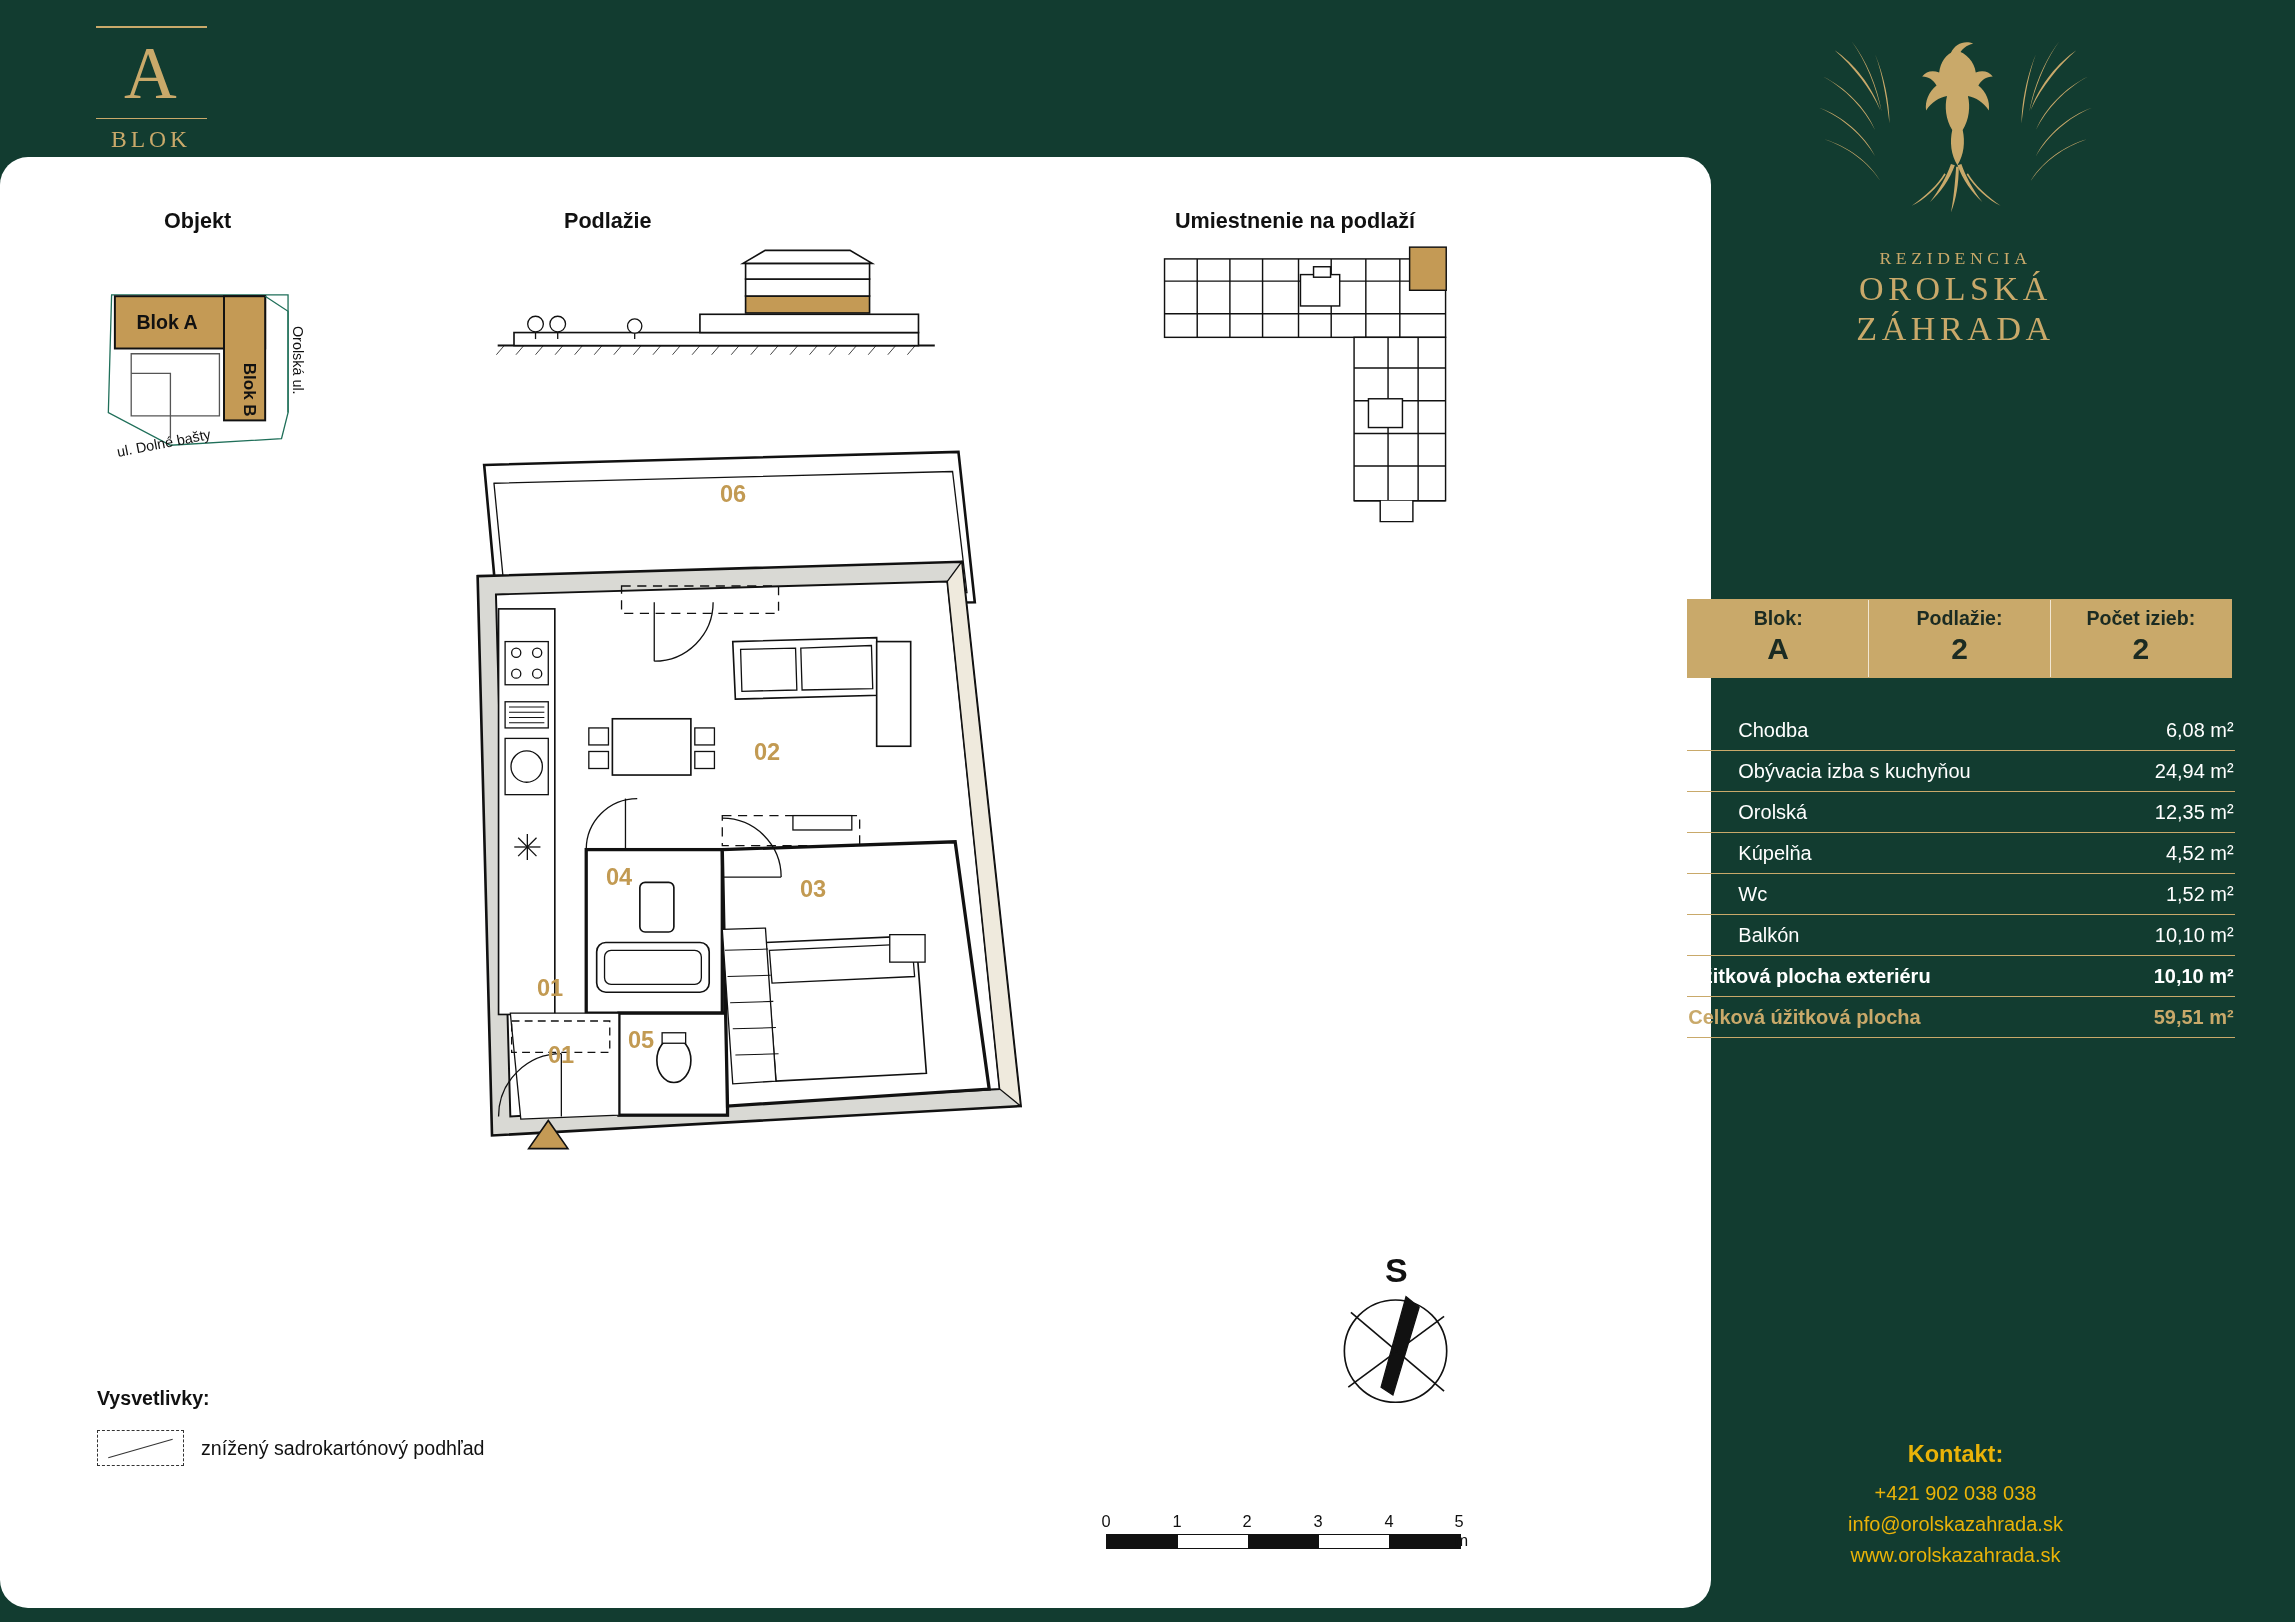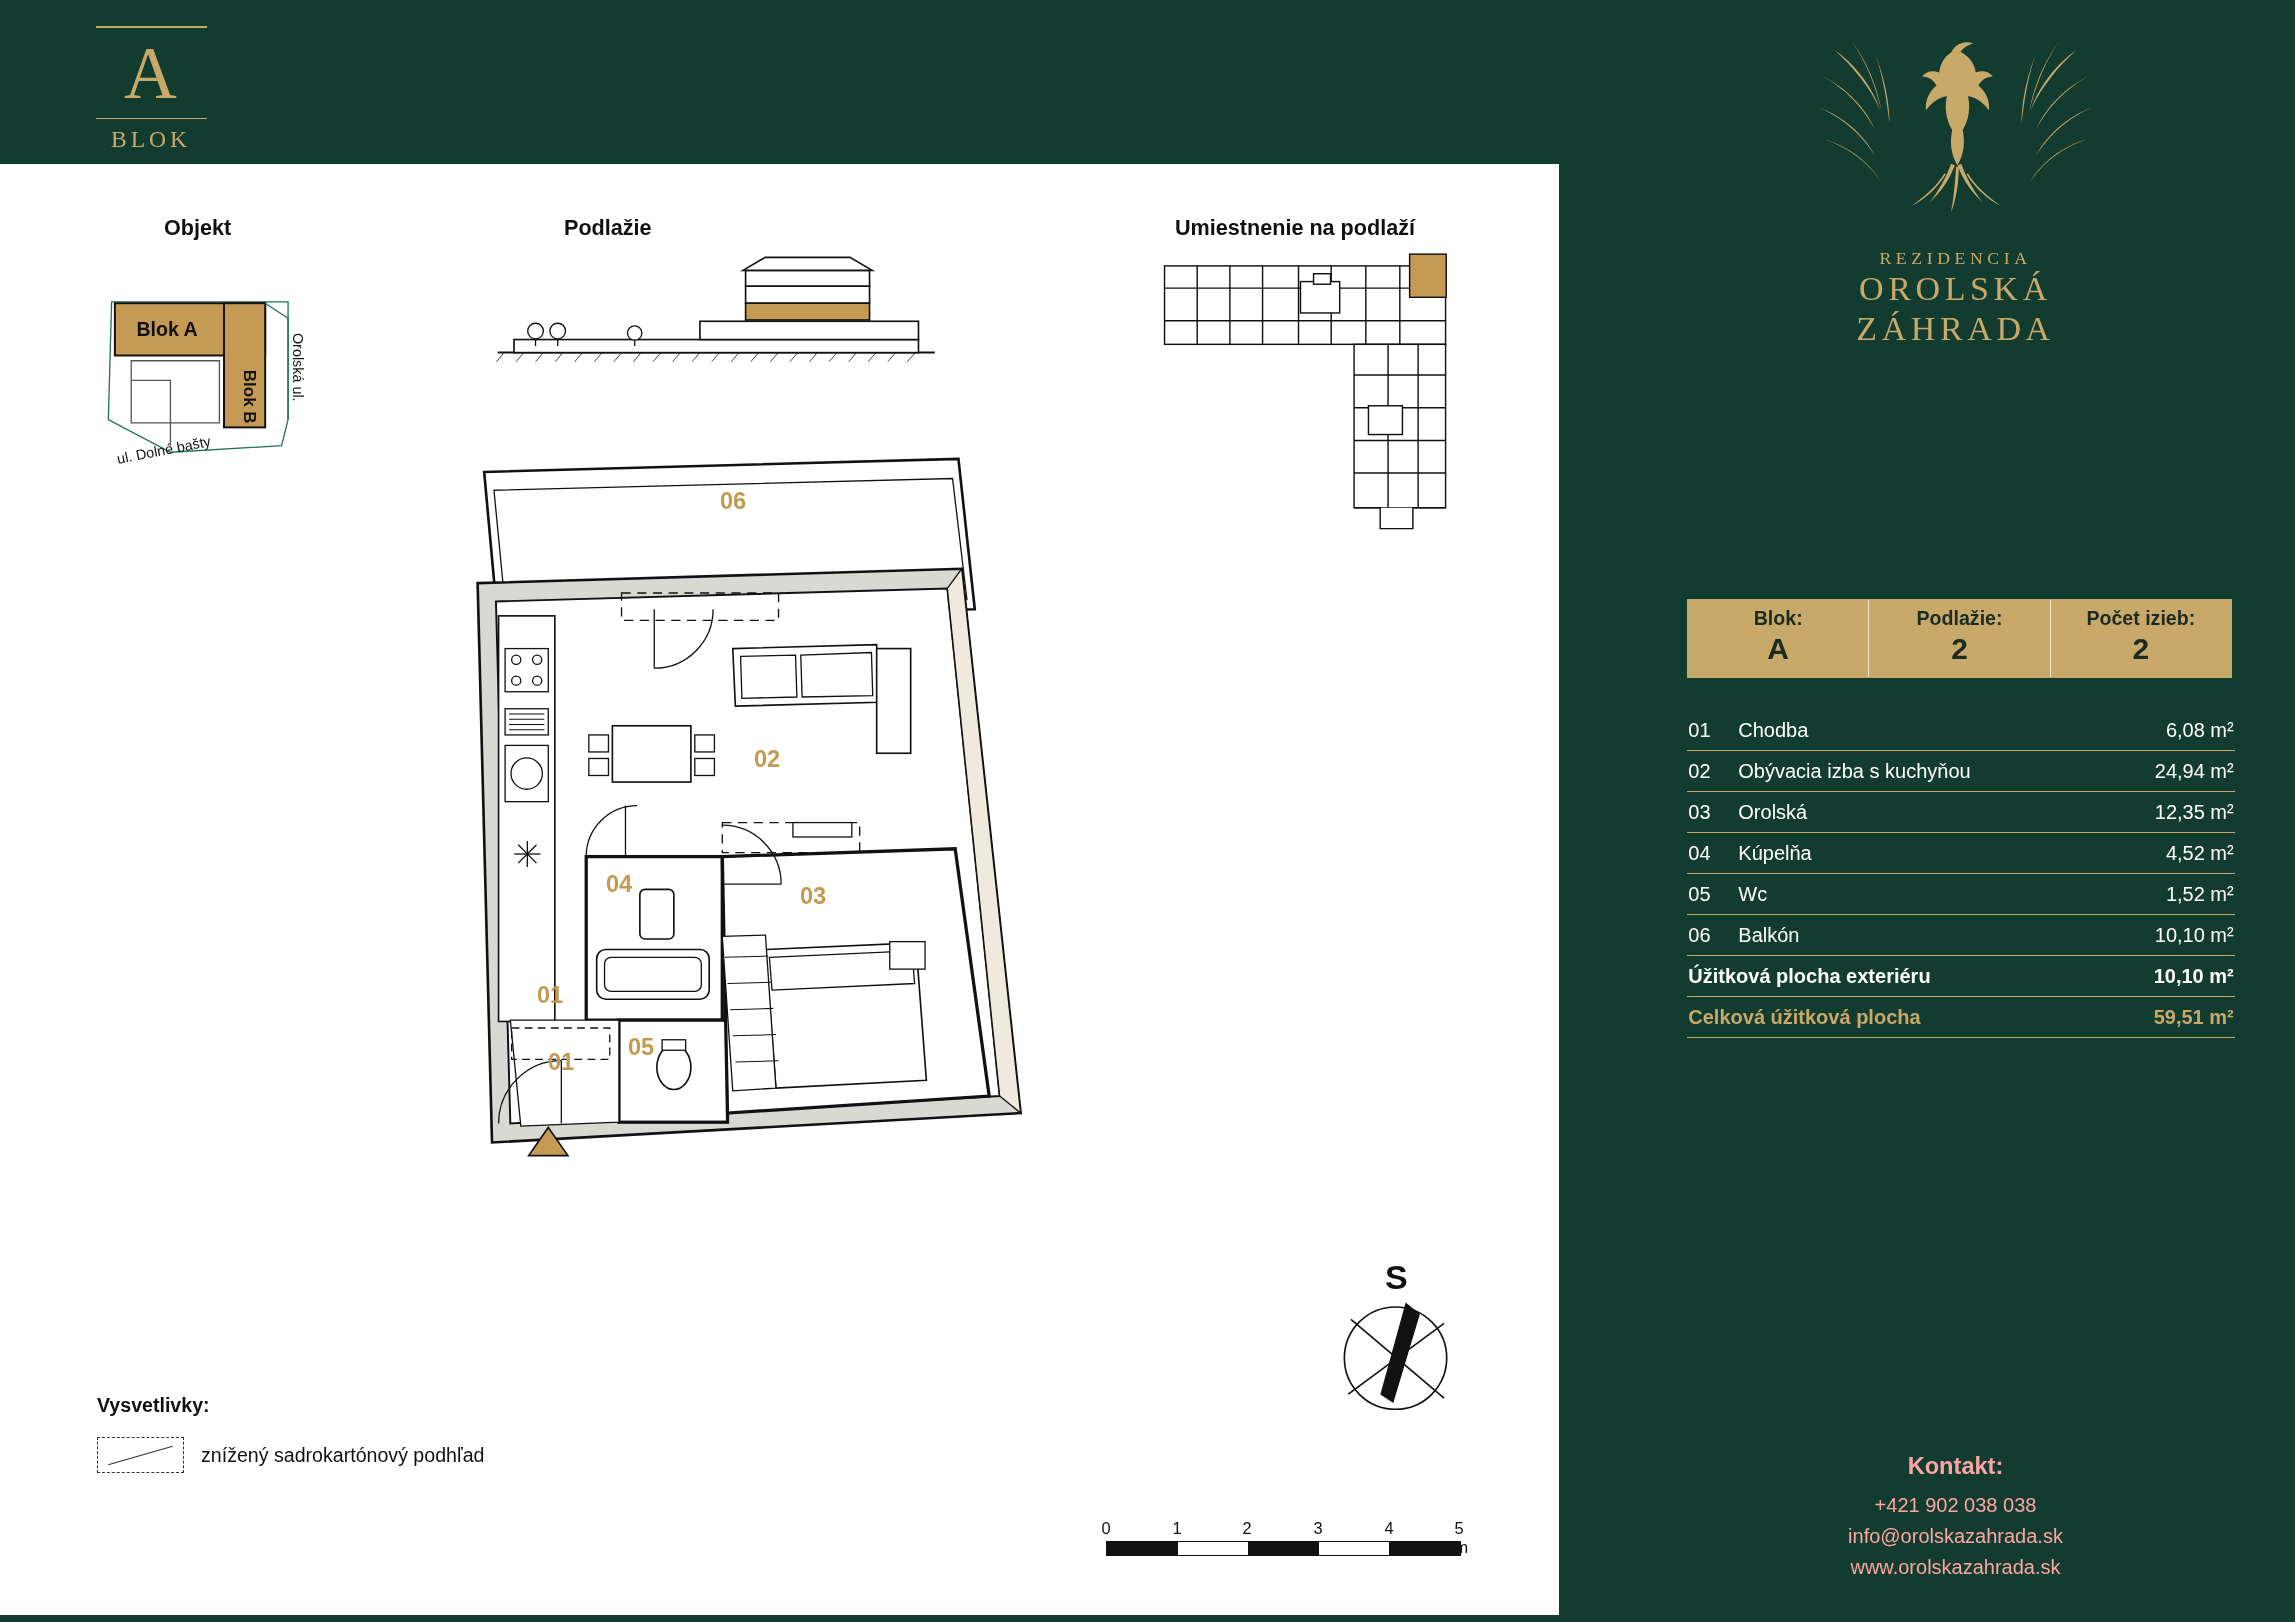--- a/index.html
+++ b/index.html
@@ -45,24 +45,25 @@
   #block-badge .word {
     font-family: "Liberation Serif", serif;
     font-size: 23.6px;
     letter-spacing: 3.9px;
   }
 
   
   #sheet {
     position: absolute;
     left: 0;
-    top: 164px;
-    width: 1559px;
+    top: 157px;
+    width: 1711px;
     height: 1451px;
     background: #ffffff;
+    border-radius: 28px;
   }
 
   .sec-title {
     position: absolute;
     font-size: 21.6px;
     font-weight: bold;
     color: #111;
   }
 
   
@@ -211,23 +212,23 @@
   #rooms .r .ar { color: #ffffff; text-align: center; white-space: nowrap; }
   #rooms .r.total { font-weight: bold; }
   #rooms .r.total .nm { padding-left: 0; }
   #rooms .r.total .ar { font-weight: bold; }
   #rooms .r.gold .nm, #rooms .r.gold .ar { color: #c9a96a; }
 
   
   #contact {
     position: absolute;
     left: 0; right: 0;
-    bottom: 39px;
+    bottom: 51px;
     text-align: center;
-    color: #fca5a5;
+    color: #eab308;
     font-size: 20px;
     line-height: 1.55;
   }
   #contact .hd { font-size: 23.6px; font-weight: bold; margin-bottom: 5.2px; }
 </style>
 </head>
 <body>
 
 <div id="block-badge">
   <div class="rule-top"></div>

